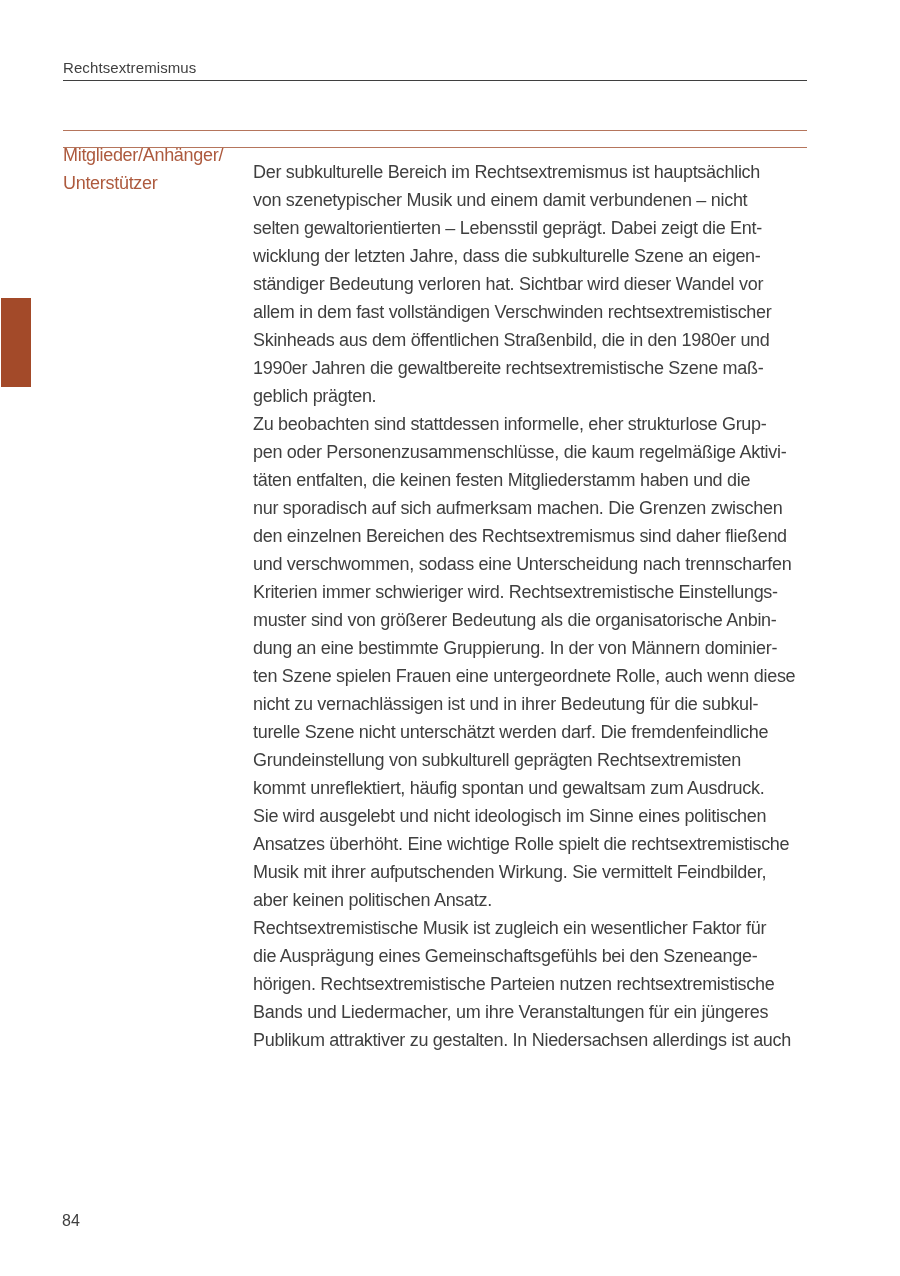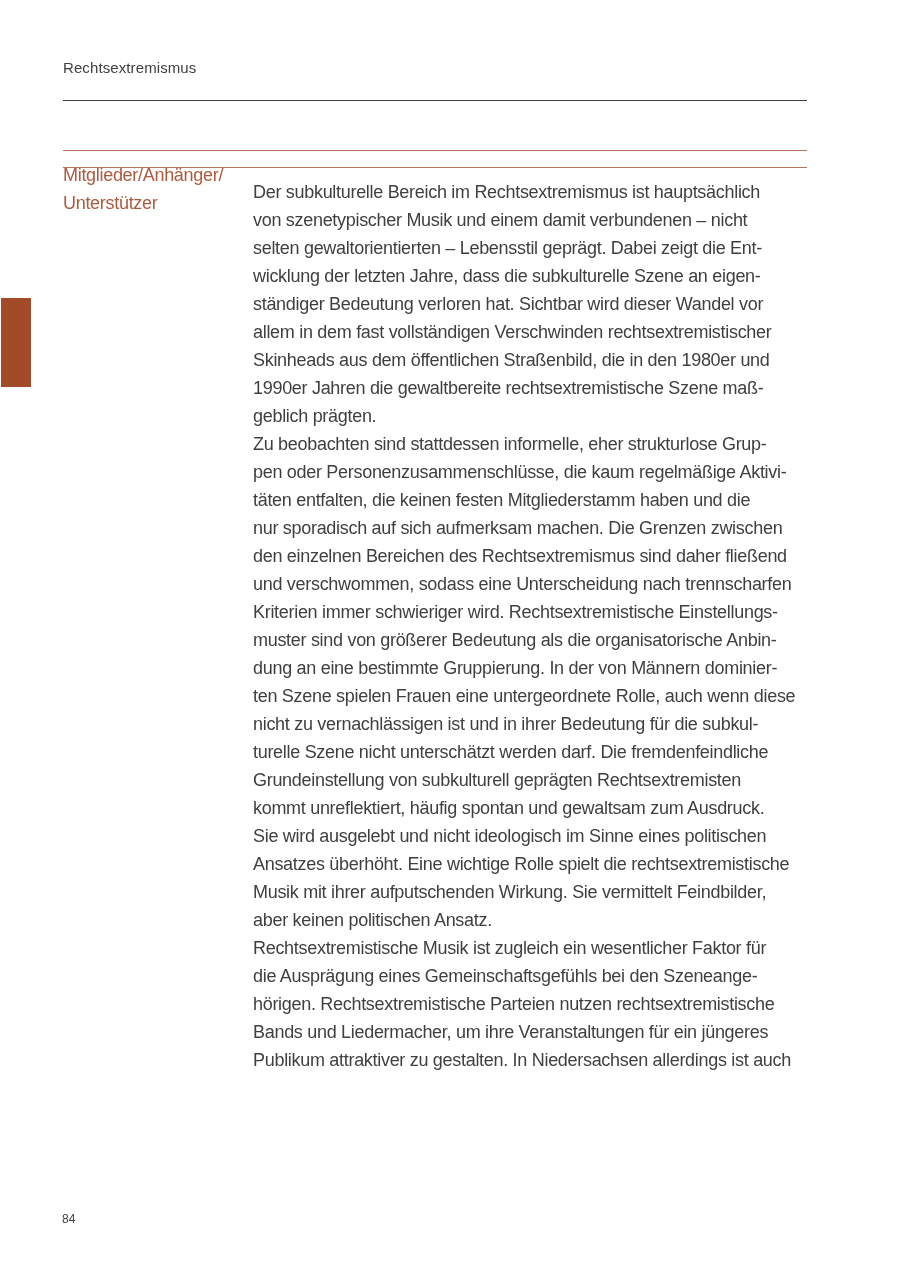--- a/index.html
+++ b/index.html
@@ -20,21 +20,21 @@
     position: absolute;
     left: 1px;
     top: 298px;
     width: 30px;
     height: 89px;
     background: var(--tab, #a34a29);
   }
   .running-head {
     margin: 0 93px 0 63px;
     padding-top: 57px;
-    padding-bottom: 22px;
+    padding-bottom: 2px;
     border-bottom: 1px solid var(--dark_rule, #3f3f3f);
     font-size: 15px;
     line-height: 21px;
     letter-spacing: 0.1px;
     color: var(--text, #3f3f3f);
   }
   .info-table {
     margin: 49px 93px 0 63px;
     border-top: 1px solid var(--accent_rule, #b5755c);
   }
@@ -73,21 +73,21 @@
     font-size: 16px;
     margin-left: 8px;
     vertical-align: top;
     line-height: 28px;
     display: inline-block;
   }
   .page-number {
     position: absolute;
     left: 62px;
     top: 1212px;
-    font-size: 12px;
+    font-size: 16px;
     color: var(--text, #3f3f3f);
   }
 </style>
 </head>
 <body>
 
 <div class="page">
 
   <div class="side-tab"></div>
 

